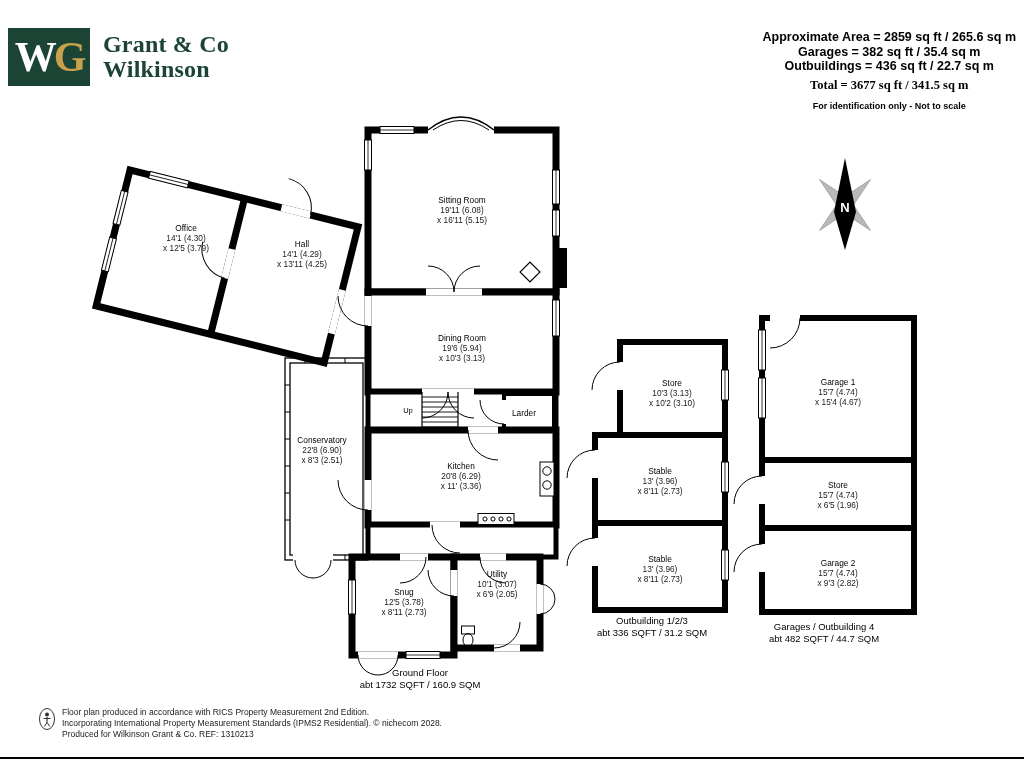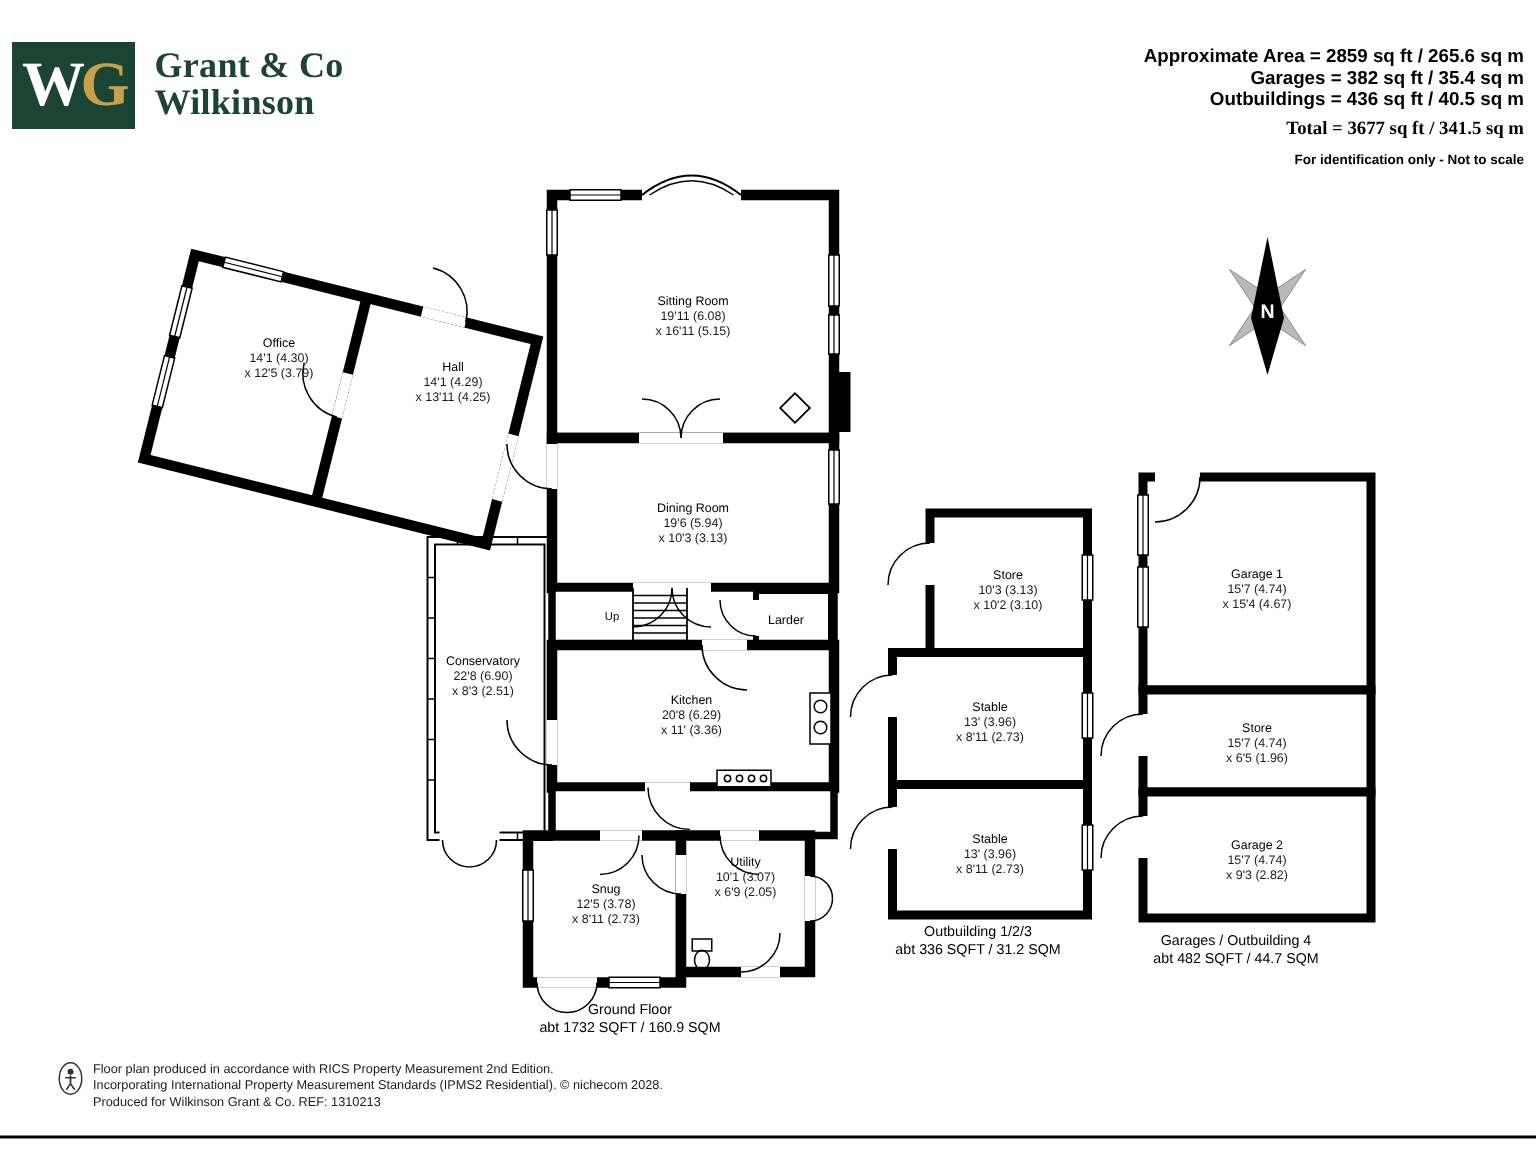--- a/index.html
+++ b/index.html
@@ -8,21 +8,21 @@
 
   
   .brand { position:absolute; top:28px; left:8px; display:flex; align-items:center; gap:13px; }
   .brand-box { width:82px; height:58px; background:#1c4435; display:flex; align-items:center; justify-content:center;
                font-family:"Liberation Serif",serif; font-weight:bold; font-size:42px; letter-spacing:-3px; line-height:1; }
   .brand-box .w { color:#ffffff; }
   .brand-box .g { color:#c8a24a; }
   .brand-name { font-family:"Liberation Serif",serif; font-weight:bold; color:#1c4435; font-size:24px; line-height:1.04; letter-spacing:.2px; }
 
   
-  .stats { position:absolute; top:30px; right:8px; text-align:right; font-size:12.5px; font-weight:bold; color:#000; line-height:14.5px;margin-left:22px; }
+  .stats { position:absolute; top:30px; right:8px; text-align:center; font-size:12.5px; font-weight:bold; color:#000; line-height:14.5px;margin-left:22px; }
   .stats .total { margin-top:4px;font-family:Liberation Serif, serif; }
   .stats .disclaimer { margin-top:7px; font-size:9px; font-weight:bold; }
 
   
   svg.plan { position:absolute; left:0; top:0; width:1024px; height:768px; }
   svg text { font-family:"Liberation Sans",sans-serif; }
   .t   { font-size:8.3px; fill:#1a1a1a; }
   .tn  { font-size:8.3px; fill:#000; }
   .cap { font-size:9.5px; fill:#000; }
   .up  { font-size:7.5px; fill:#000; }
@@ -44,21 +44,21 @@
     </div>
     <div class="brand-name">
       <div>Grant &amp; Co</div>
       <div>Wilkinson</div>
     </div>
   </div>
 
   <div class="stats">
     <div>Approximate Area = 2859 sq ft / 265.6 sq m</div>
     <div>Garages = 382 sq ft / 35.4 sq m</div>
-    <div>Outbuildings = 436 sq ft / 40.5 sq m</div>
+    <div>Outbuildings = 436 sq ft / 22.7 sq m</div>
     <div class="total">Total = 3677 sq ft / 341.5 sq m</div>
     <div class="disclaimer">For identification only - Not to scale</div>
   </div>
 
   <svg class="plan" viewBox="0 0 1024 768">
 
     <g stroke="#000" fill="#fff">
       <rect x="368" y="130" width="188" height="162" stroke-width="7"></rect>
       <rect x="368" y="292" width="188" height="100" stroke-width="7"></rect>
       <rect x="368" y="392" width="188" height="38" stroke-width="5"></rect>

